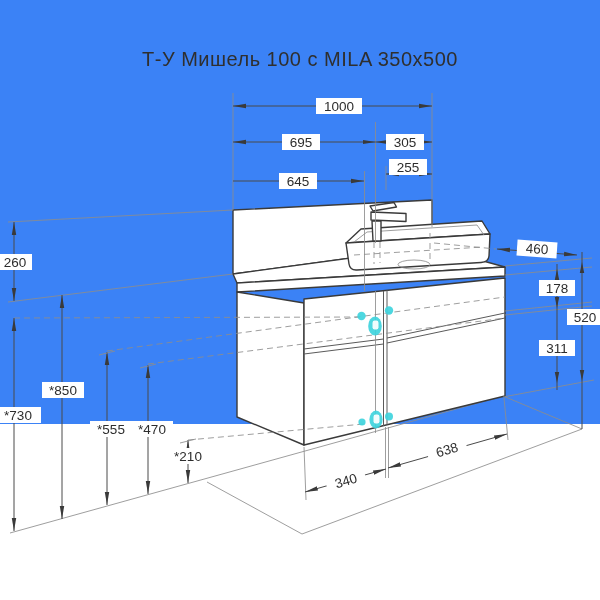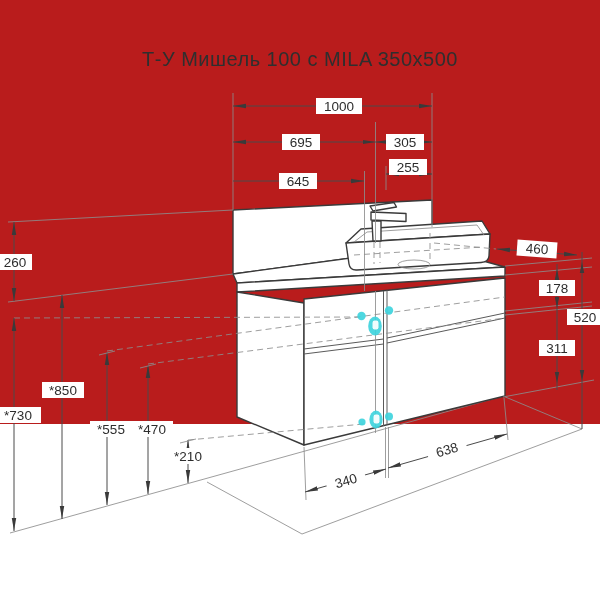--- a/index.html
+++ b/index.html
@@ -1,17 +1,17 @@
 <!DOCTYPE html>
 <html><head>
 <meta charset="utf-8">
 <style>
   html,body{margin:0;padding:0;background:#ffffff;width:600px;height:600px;overflow:hidden;}
   body{font-family:"Liberation Sans", sans-serif;}
-  #stage{position:relative;width:600px;height:424px;background:#b91c1c;}
+  #stage{position:relative;width:600px;height:424px;background:#3b82f6;}
   svg{display:block;}
   .title-text{font-size:20px;fill:#2f2f2f;letter-spacing:.5px;}
   .dim-text{font-size:13.5px;fill:#2d2d2d;}
   .mainf{stroke:#3a3a3a;stroke-width:1.4;fill:#ffffff;stroke-linejoin:round;}
   .med{stroke:#5a5a5a;stroke-width:1;fill:none;}
   .thin{stroke:#8c8c8c;stroke-width:.85;fill:none;}
   .dash{stroke:#8c8c8c;stroke-width:.85;fill:none;stroke-dasharray:6 4;}
   .dim{stroke:#4a4a4a;stroke-width:1;fill:none;}
   .arr{fill:#3a3a3a;}
   .lblbg{fill:#ffffff;}

